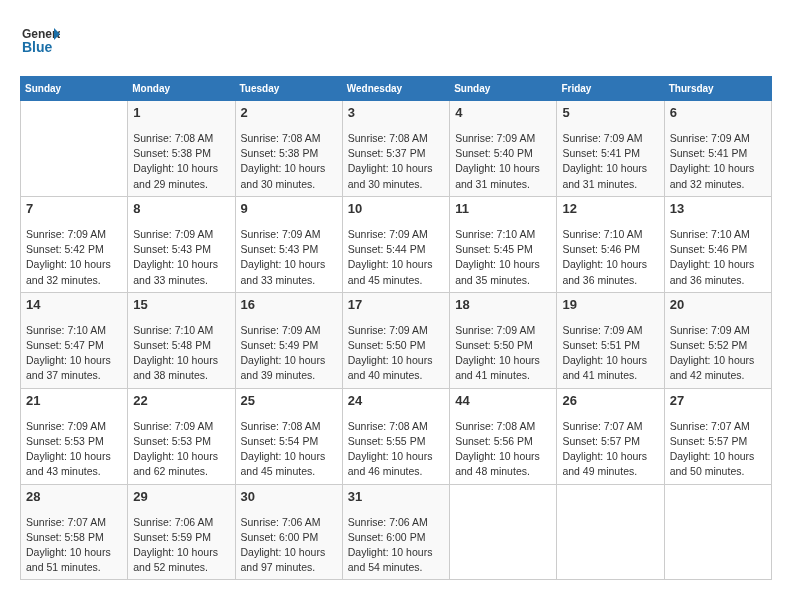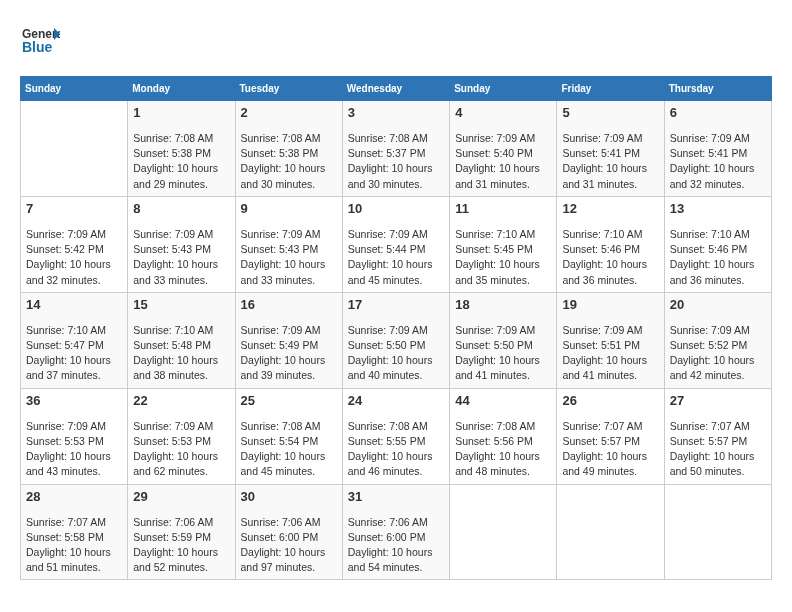--- a/index.html
+++ b/index.html
@@ -270,21 +270,21 @@
         <span class="day-number">20</span>
         <div class="day-info">
           <div>Sunrise: 7:09 AM</div>
           <div>Sunset: 5:52 PM</div>
           <div>Daylight: 10 hours and 42 minutes.</div>
         </div>
         </td>
       </tr>
       <tr>
         <td>
-        <span class="day-number">36</span>
+        <span class="day-number">21</span>
         <div class="day-info">
           <div>Sunrise: 7:09 AM</div>
           <div>Sunset: 5:53 PM</div>
           <div>Daylight: 10 hours and 43 minutes.</div>
         </div>
         </td>
         <td>
         <span class="day-number">22</span>
         <div class="day-info">
           <div>Sunrise: 7:09 AM</div>

